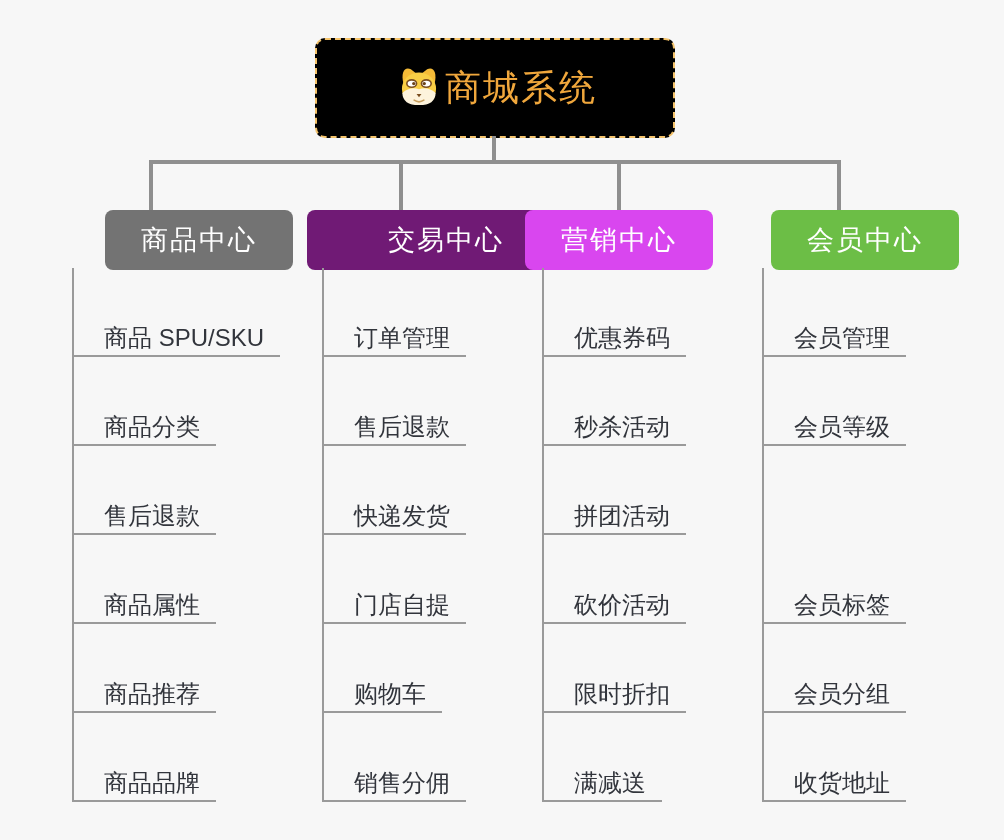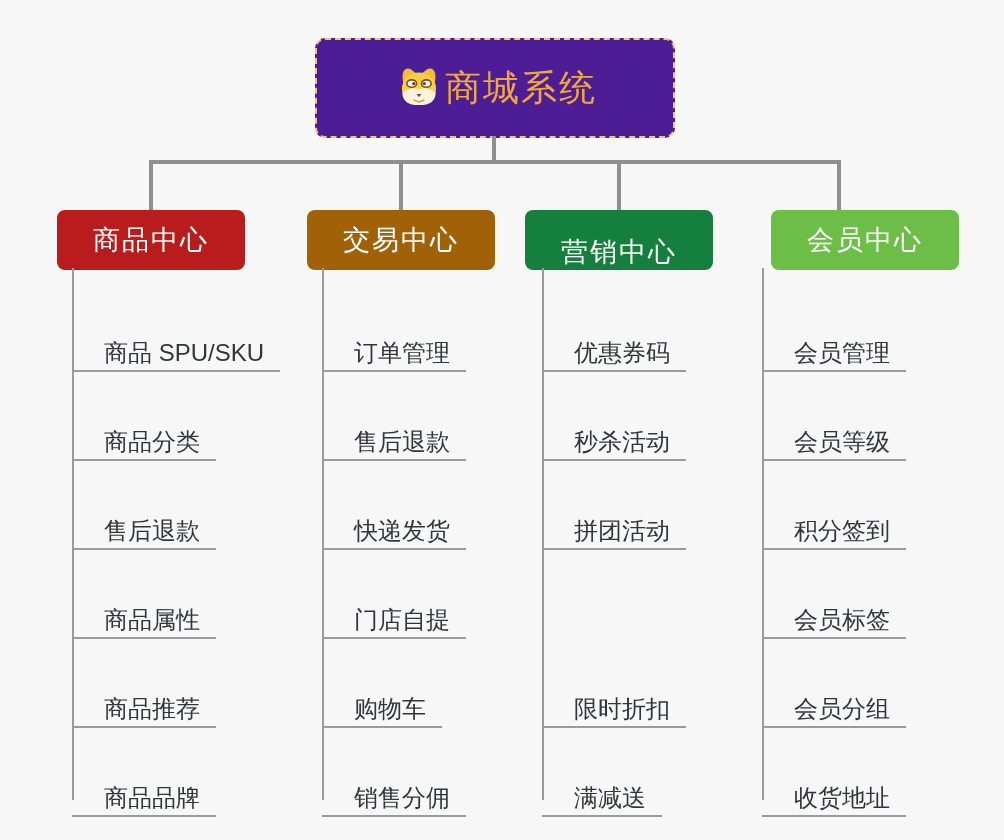--- a/index.html
+++ b/index.html
@@ -10,21 +10,21 @@
   .canvas{
     position:relative;
     width:1004px;height:840px;
     background:#f7f7f7;
     overflow:hidden;
   }
 
   
   .root-node{
     position:absolute;left:315px;top:38px;width:360px;height:100px;
-    background:#4c1d95;
+    background:#000000;
     border:2px dashed #f4c36b;
     border-radius:10px;
     box-sizing:border-box;
     display:flex;align-items:center;justify-content:center;
     cursor:pointer;
   }
   .root-label{
     font-size:36px;
     letter-spacing:2px;
     color:#f0a73c;
@@ -56,21 +56,20 @@
   .leaf{
     position:absolute;
     display:inline-block;
     font-size:24px;
     line-height:26px;
     color:#32353c;
     padding:0 16px 4px 32px;
     border-bottom:2px solid #9a9a9a;
     white-space:nowrap;
     cursor:pointer;
-    margin-top:15px;
   }
   .c0{left:72px}.c1{left:322px}.c2{left:542px}.c3{left:762px}
   .r0{top:325px}.r1{top:414px}.r2{top:503px}.r3{top:592px}.r4{top:681px}.r5{top:770px}
 </style>
 </head>
 <body>
 
 <div class="canvas">
 
   <div class="root-node">
@@ -91,27 +90,27 @@
     <span class="root-label">商城系统</span>
   </div>
 
   <div class="conn conn-root-stub"></div>
   <div class="conn conn-top-h"></div>
   <div class="conn conn-stub s0"></div>
   <div class="conn conn-stub s1"></div>
   <div class="conn conn-stub s2"></div>
   <div class="conn conn-stub s3"></div>
 
-  <div class="branch-node b0" style="background-color: #b91c1c;">
+  <div class="branch-node b0" style="background-color: #737373; margin-left: 48px;">
     <span>商品中心</span>
   </div>
-  <div class="branch-node b1" style="background-color: #a16207;">
+  <div class="branch-node b1" style="background-color: #701a75; padding-left: 45px;">
     <span>交易中心</span>
   </div>
-  <div class="branch-node b2" style="background-color: #15803d; align-items: flex-end;">
+  <div class="branch-node b2" style="background-color: #d946ef;">
     <span>营销中心</span>
   </div>
   <div class="branch-node b3" style="background-color: rgb(108, 190, 70);">
     <span>会员中心</span>
   </div>
 
   <div class="colline l0"></div>
   <div class="colline l1"></div>
   <div class="colline l2"></div>
   <div class="colline l3"></div>
@@ -126,23 +125,23 @@
   <div class="leaf c1 r0">订单管理</div>
   <div class="leaf c1 r1">售后退款</div>
   <div class="leaf c1 r2">快递发货</div>
   <div class="leaf c1 r3">门店自提</div>
   <div class="leaf c1 r4">购物车</div>
   <div class="leaf c2 r0">优惠券码</div>
 
   <div class="leaf c1 r5">销售分佣</div>
   <div class="leaf c2 r1">秒杀活动</div>
   <div class="leaf c2 r2">拼团活动</div>
+  <div class="leaf c2 r3">砍价活动</div>
   <div class="leaf c2 r4">限时折扣</div>
   <div class="leaf c2 r5">满减送</div>
 
   <div class="leaf c3 r0">会员管理</div>
   <div class="leaf c3 r1">会员等级</div>
-  <div class="leaf c3 r2">积分签到</div>
   <div class="leaf c3 r3">会员标签</div>
   <div class="leaf c3 r4">会员分组</div>
   <div class="leaf c3 r5">收货地址</div>
 
 </div>
 
 </body></html>

